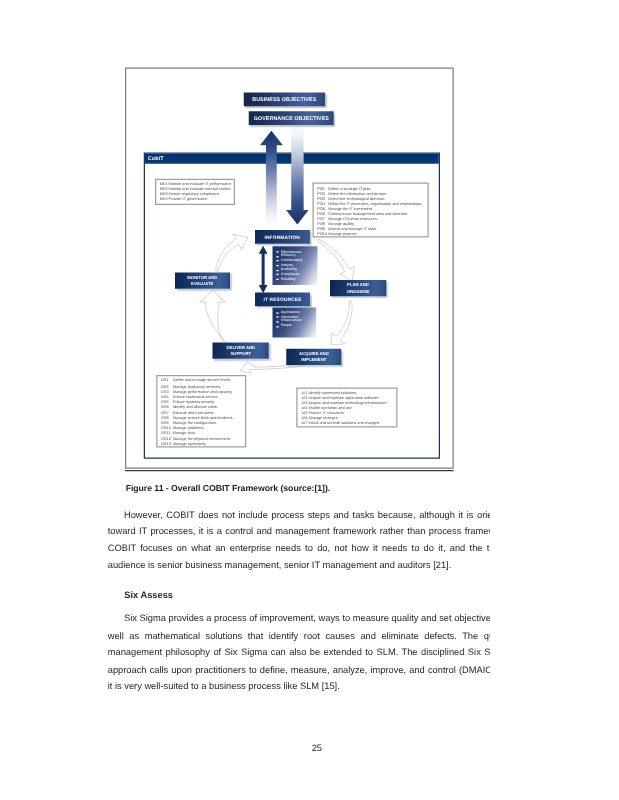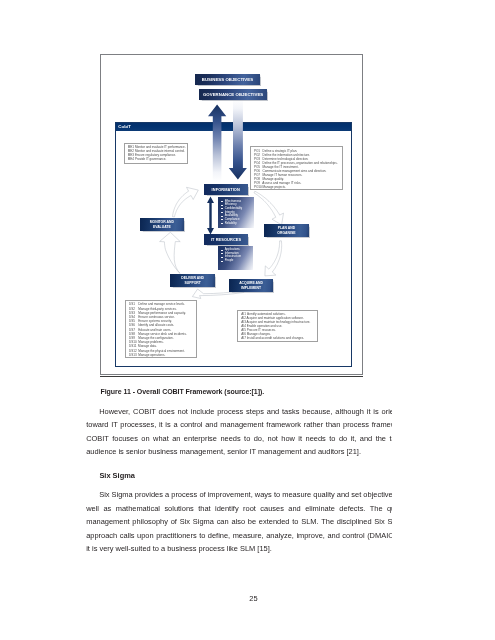--- a/index.html
+++ b/index.html
@@ -177,16 +177,16 @@
     <span>IT RESOURCES</span>
   </div>
 
   <svg class="arrows" viewBox="0 0 495 640">
     <path d="M210.5,196.5 L214,203 L211.7,203 L211.7,228 L214,228 L210.5,234.5 L207,228 L209.3,228 L209.3,203 L207,203 Z" fill="#152f5e"></path>
   </svg>
 
   <div class="fig-rule"></div>
   <div class="caption">Figure 11 - Overall COBIT Framework (source:[1]).</div>
   <div class="para" style="top:404.5px">However, COBIT does not include process steps and tasks because, although it is oriented toward IT processes, it is a control and management framework rather than process framework. COBIT focuses on what an enterprise needs to do, not how it needs to do it, and the target audience is senior business management, senior IT management and auditors [21].</div>
-  <div class="heading" style="top:471px">Six Sigma</div>
+  <div class="heading" style="top:471px">Six Assess</div>
   <div class="para" style="top:488.0px">Six Sigma provides a process of improvement, ways to measure quality and set objectives, as well as mathematical solutions that identify root causes and eliminate defects. The quality management philosophy of Six Sigma can also be extended to SLM. The disciplined Six Sigma approach calls upon practitioners to define, measure, analyze, improve, and control (DMAIC), so it is very well-suited to a business process like SLM [15].</div>
   <div class="pageno" style="top:594px">25</div>
 </div>
 
 </body></html>

